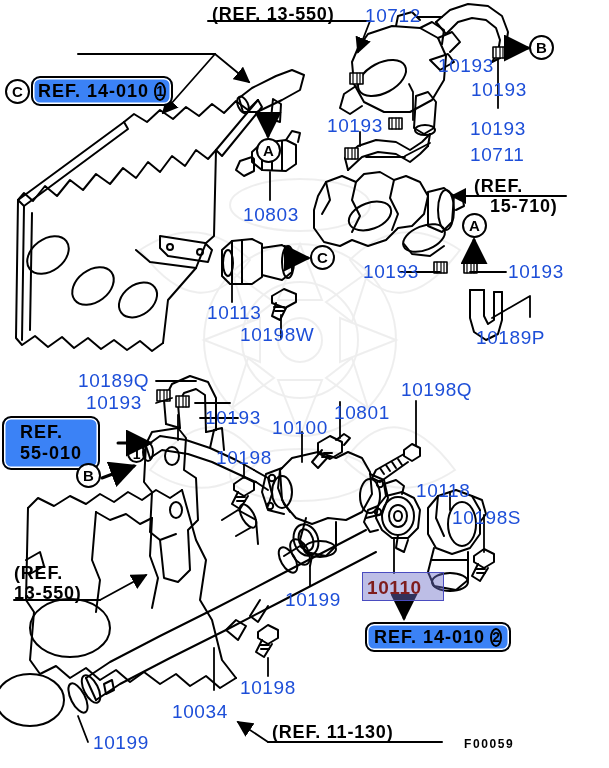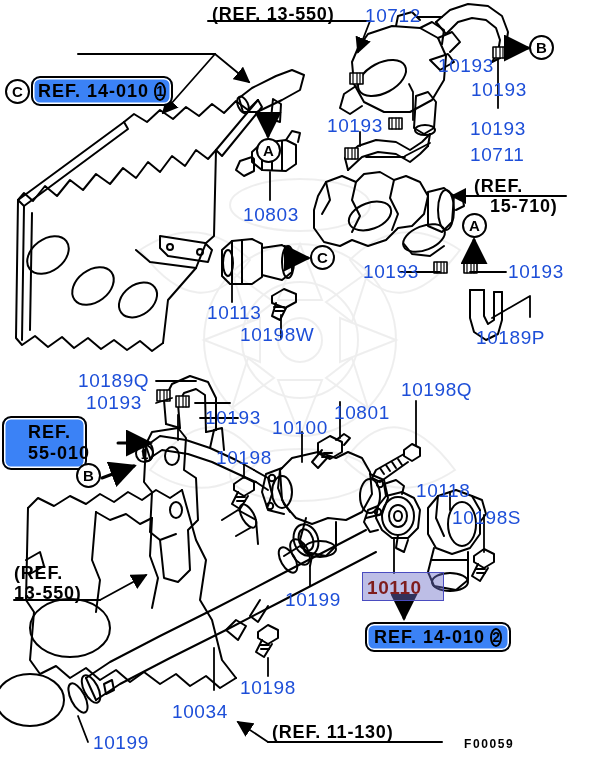--- a/index.html
+++ b/index.html
@@ -491,21 +491,21 @@
   <div class="reftxt" style="left:490px; top:196px;">15-710)</div>
   <div class="reftxt" style="left:14px;  top:563px;">(REF.</div>
   <div class="reftxt" style="left:14px;  top:583px;">13-550)</div>
   <div class="reftxt" style="left:272px; top:722px;">(REF. 11-130)</div>
 
   <div class="refbox" style="left:31px; top:76px; width:142px; height:30px;">
     <span class="rb-txt">REF. 14-010</span>
     <span class="circnum">1</span>
   </div>
 
-  <div class="refbox" style="left:2px; top:416px; width:85px; height:54px; flex-direction:column; align-items:flex-start; justify-content:center; padding:0 24px;">
+  <div class="refbox" style="left:2px; top:416px; width:98px; height:54px; flex-direction:column; align-items:flex-start; justify-content:center; padding:0 16px;">
     <span class="rb-txt">REF.</span>
     <span style="display:flex;align-items:center;gap:40px;">
       <span class="rb-txt">55-010</span>
       <span class="circnum">1</span>
     </span>
   </div>
 
   <div class="refbox" style="left:365px; top:622px; width:146px; height:30px;">
     <span class="rb-txt">REF. 14-010</span>
     <span class="circnum">2</span>

